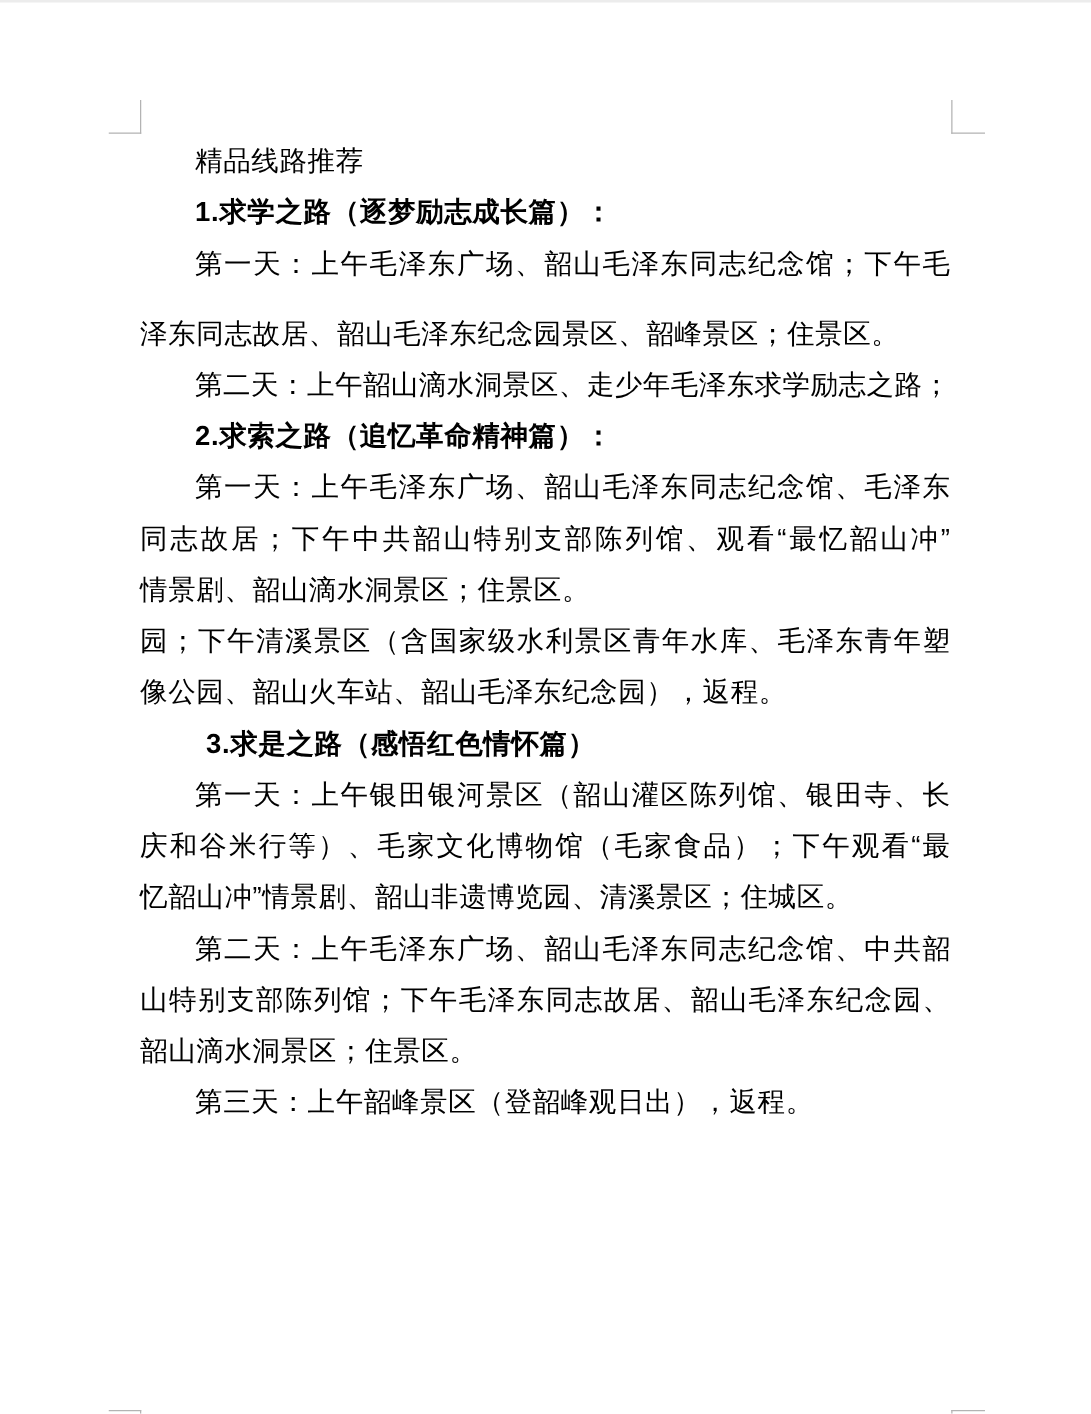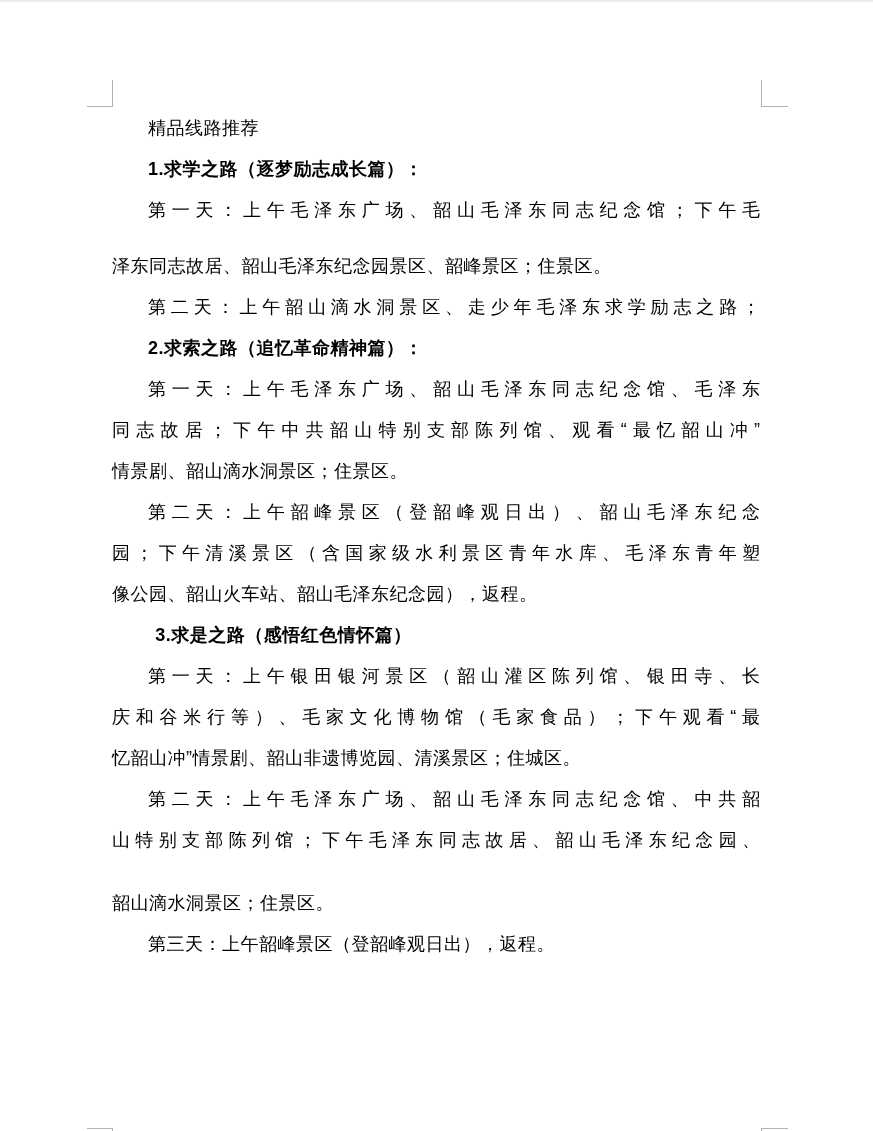--- a/index.html
+++ b/index.html
@@ -28,21 +28,21 @@
   .tr-h{left:761px;top:106px;width:27px;height:1px;}
   .bl-h{left:87px;top:1128px;width:26px;height:1px;}
   .bl-v{left:112px;top:1128px;width:1px;height:3px;}
   .br-h{left:761px;top:1128px;width:27px;height:1px;}
   .br-v{left:761px;top:1128px;width:1px;height:3px;}
   .content{
     position:absolute;left:112px;top:108px;width:648px;
     color:var(--ink);
   }
   .line{
-    font-size:18px;
+    font-size:22px;
     line-height:41px;
     height:41px;
     white-space:nowrap;
     letter-spacing:0.5px;
     color:var(--ink);
   }
   .line.bold{font-weight:700;}
   .line.justify{
     white-space:normal;
     letter-spacing:0;
@@ -69,25 +69,24 @@
   <div class="content" id="content">
       <div class="line" style="padding-left: 2em;">精品线路推荐</div>
       <div class="line bold" style="padding-left: 2em;">1.求学之路（逐梦励志成长篇）：</div>
       <div class="line justify" style="padding-left: 2em;">第一天：上午毛泽东广场、韶山毛泽东同志纪念馆；下午毛</div>
       <div class="line" style="padding-left: 0em; margin-top: 15px;">泽东同志故居、韶山毛泽东纪念园景区、韶峰景区；住景区。</div>
       <div class="line justify" style="padding-left: 2em;">第二天：上午韶山滴水洞景区、走少年毛泽东求学励志之路；</div>
       <div class="line bold" style="padding-left: 2em;">2.求索之路（追忆革命精神篇）：</div>
       <div class="line justify" style="padding-left: 2em;">第一天：上午毛泽东广场、韶山毛泽东同志纪念馆、毛泽东</div>
       <div class="line justify" style="padding-left: 0em;">同志故居；下午中共韶山特别支部陈列馆、观看“最忆韶山冲”</div>
       <div class="line" style="padding-left: 0em;">情景剧、韶山滴水洞景区；住景区。</div>
-      <div class="line justify" style="padding-left: 2em;">第二天：上午韶峰景区（登韶峰观日出）、韶山毛泽东纪念</div>
       <div class="line justify" style="padding-left: 0em;">园；下午清溪景区（含国家级水利景区青年水库、毛泽东青年塑</div>
       <div class="line" style="padding-left: 0em;">像公园、韶山火车站、韶山毛泽东纪念园），返程。</div>
       <div class="line bold" style="padding-left: 2.4em;">3.求是之路（感悟红色情怀篇）</div>
       <div class="line justify" style="padding-left: 2em;">第一天：上午银田银河景区（韶山灌区陈列馆、银田寺、长</div>
       <div class="line justify" style="padding-left: 0em;">庆和谷米行等）、毛家文化博物馆（毛家食品）；下午观看“最</div>
       <div class="line" style="padding-left: 0em;">忆韶山冲”情景剧、韶山非遗博览园、清溪景区；住城区。</div>
       <div class="line justify" style="padding-left: 2em;">第二天：上午毛泽东广场、韶山毛泽东同志纪念馆、中共韶</div>
       <div class="line justify" style="padding-left: 0em;">山特别支部陈列馆；下午毛泽东同志故居、韶山毛泽东纪念园、</div>
-      <div class="line" style="padding-left: 0em; margin-top: 22px;">韶山滴水洞景区；住景区。</div>
+      <div class="line" style="padding-left: 0em;">韶山滴水洞景区；住景区。</div>
       <div class="line" style="padding-left: 2em;">第三天：上午韶峰景区（登韶峰观日出），返程。</div>
     </div>
 </div>
 
 </body></html>

